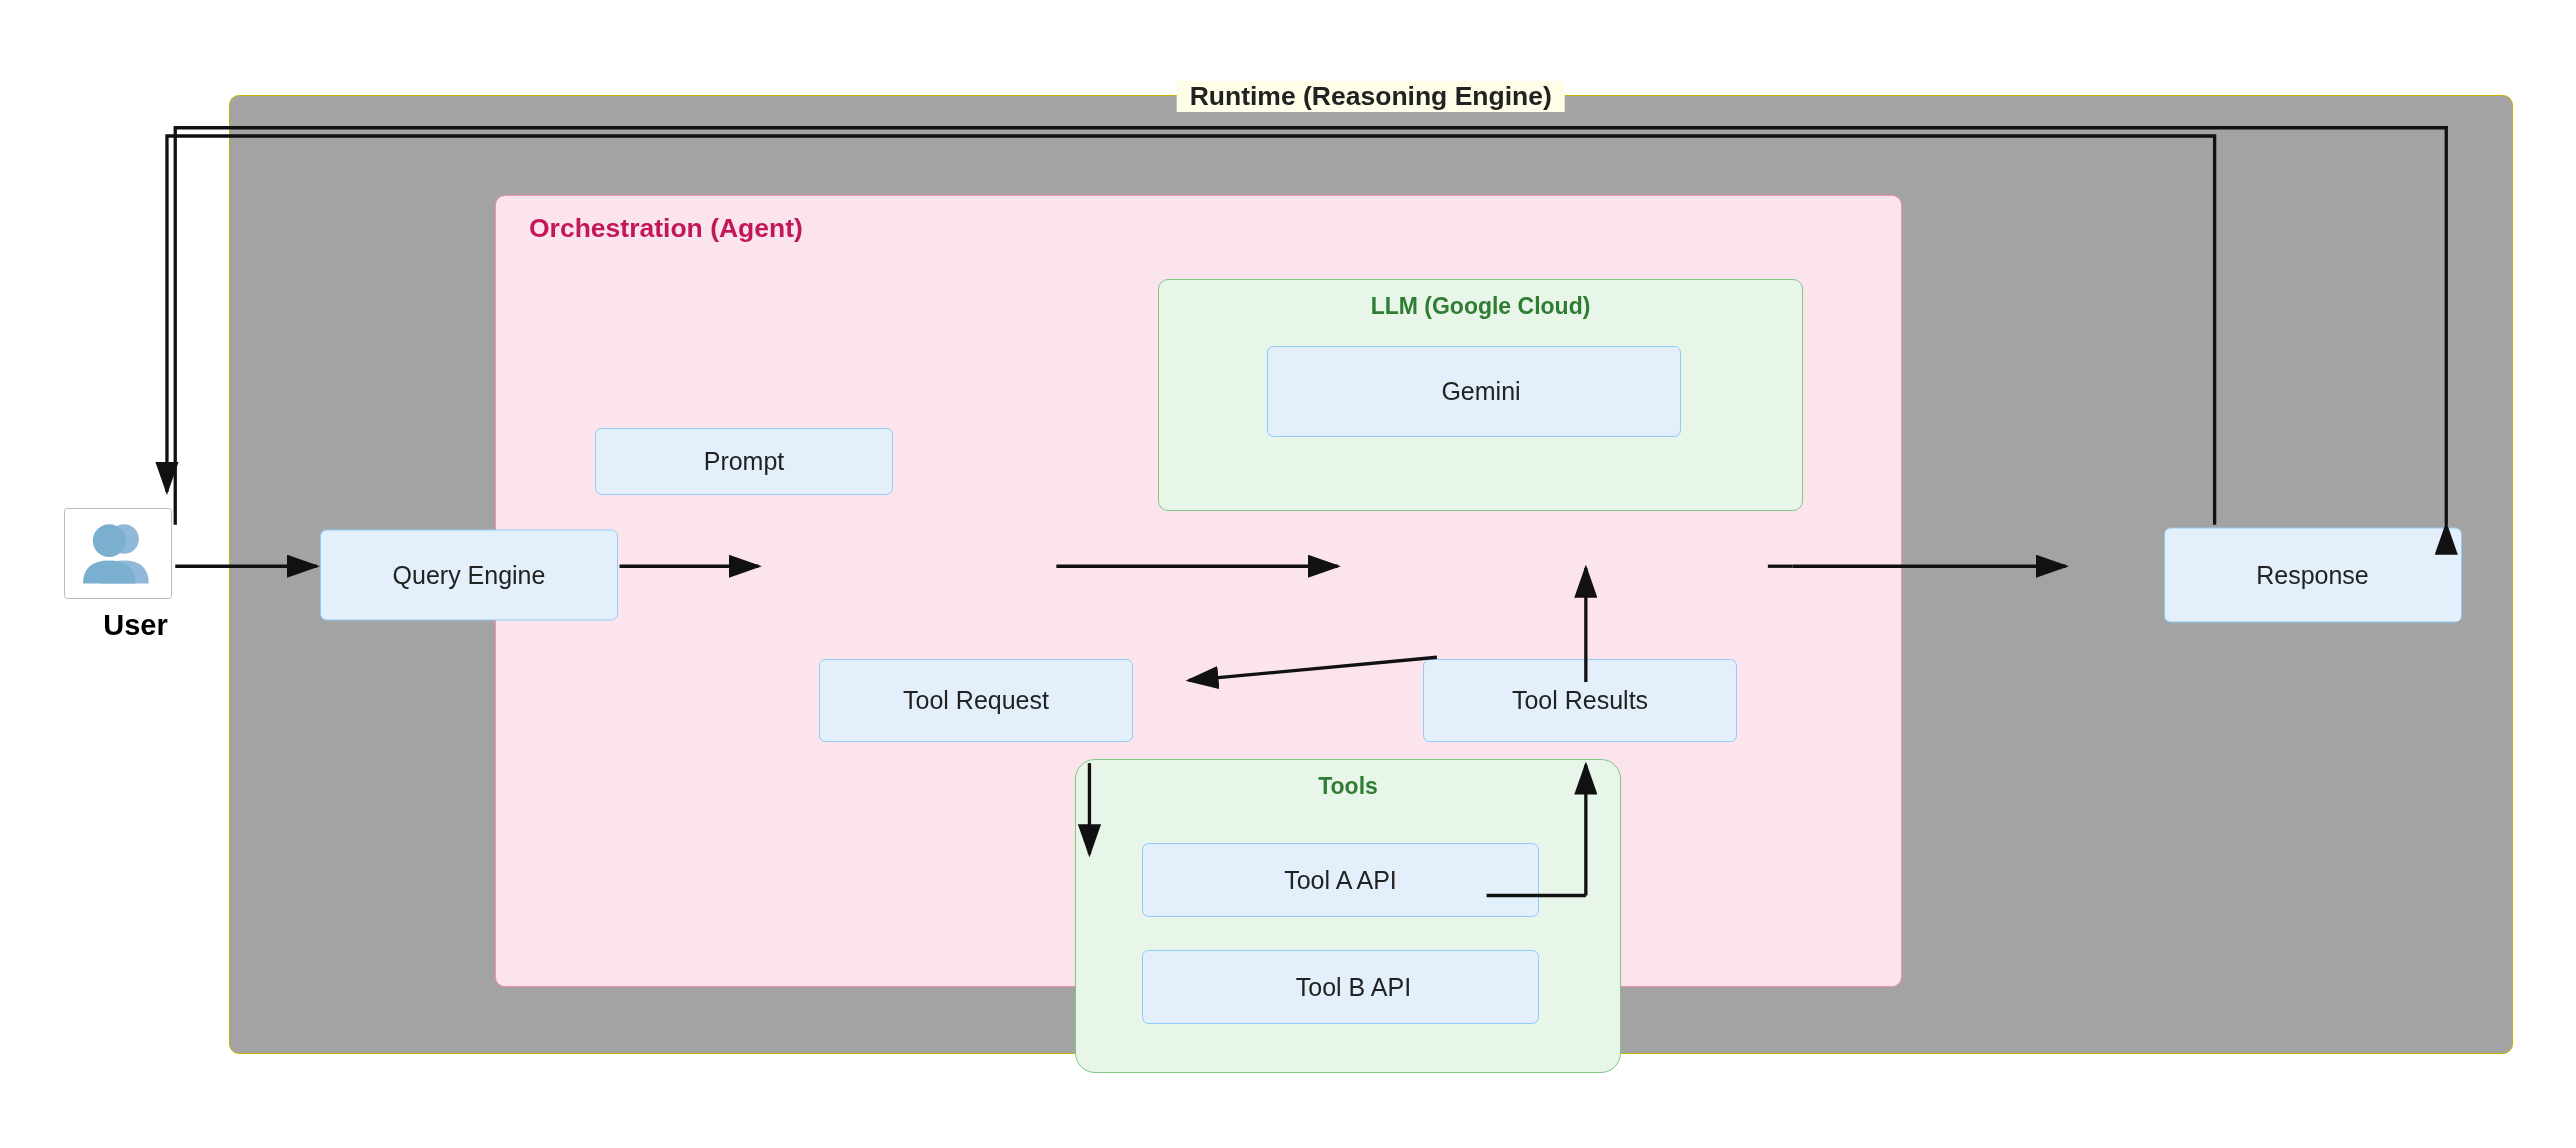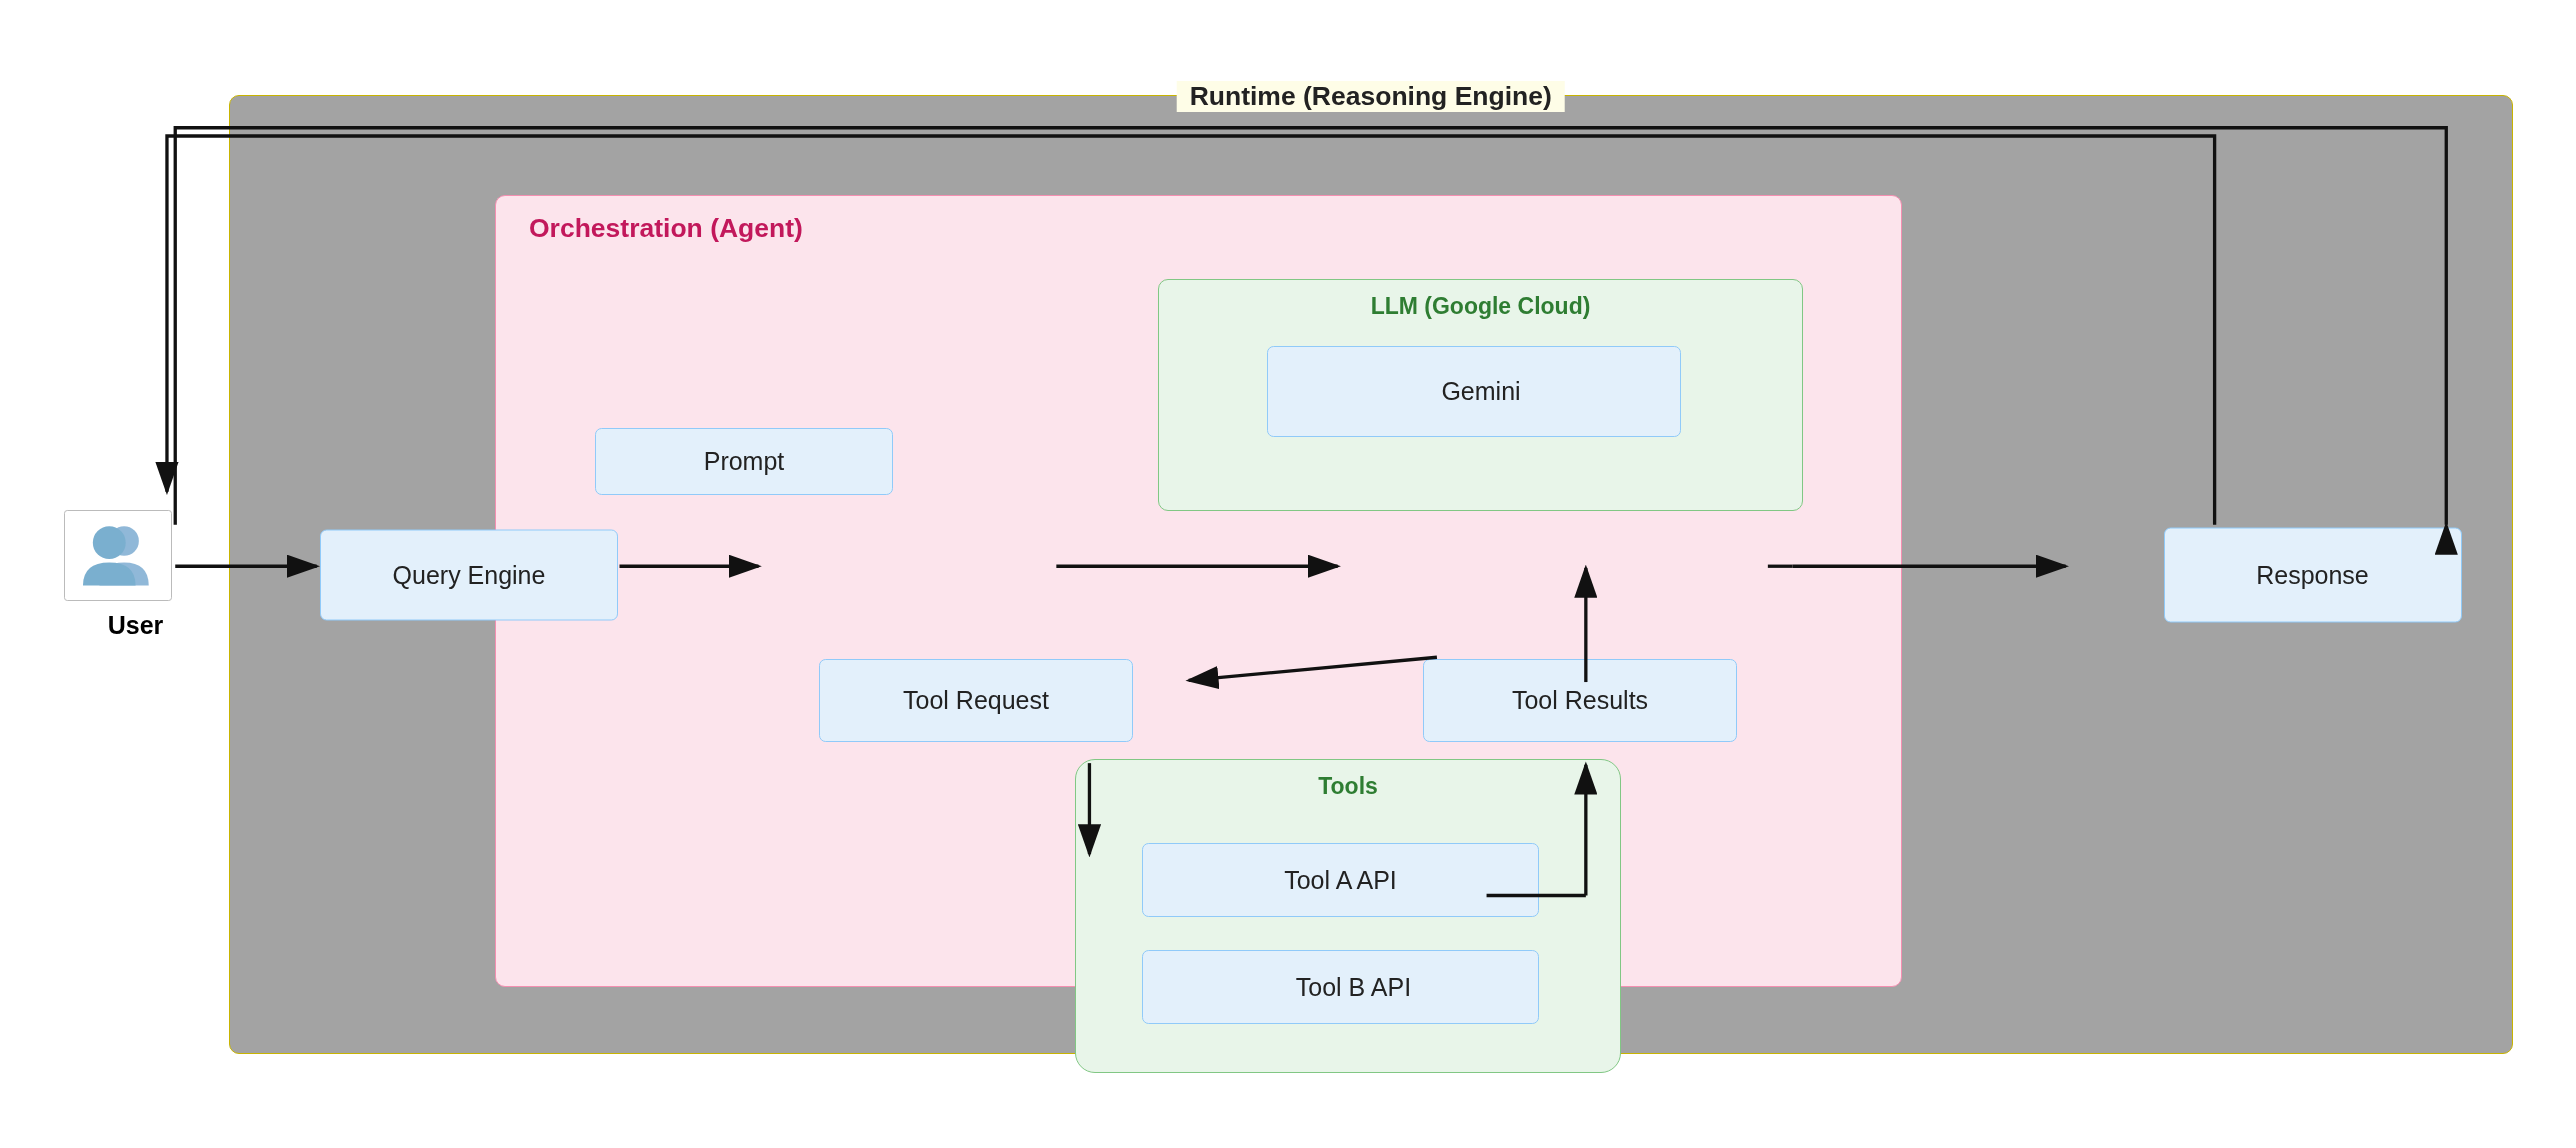--- a/index.html
+++ b/index.html
@@ -147,21 +147,21 @@
       display: flex;
       align-items: center;
       justify-content: center;
       border: 1.7px solid #bbb;
       border-radius: 3.3px;
       background: #fff;
     }
 
     .user-label {
       font-weight: bold;
-      font-size: 25px;
+      font-size: 29px;
       margin-left: 36px;
     }
 
     
     .arrows-svg {
       position: absolute;
       top: 0;
       left: 0;
       width: 100%;
       height: 100%;

